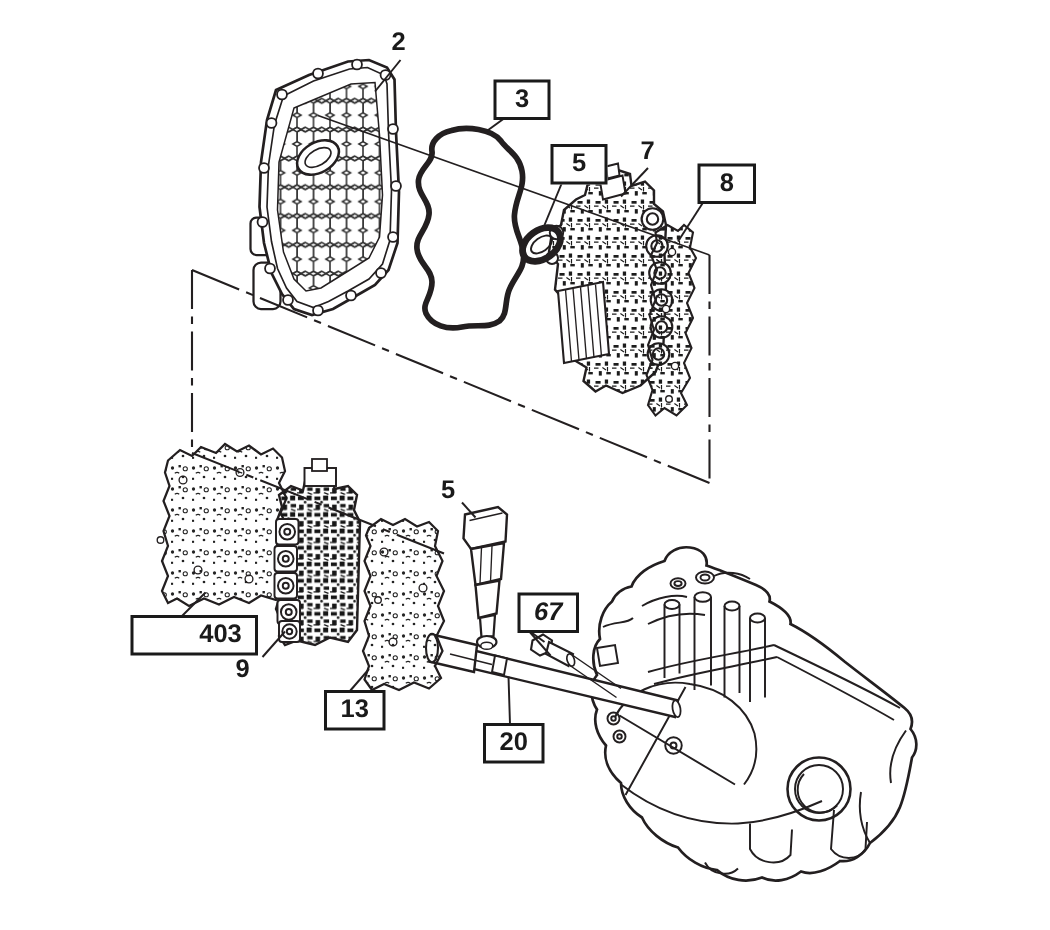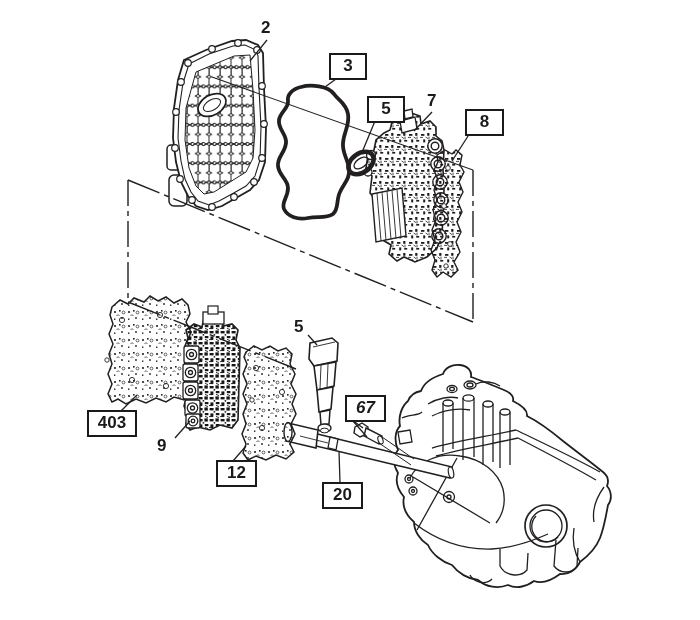--- a/index.html
+++ b/index.html
@@ -291,17 +291,17 @@
 </svg>
 
 <div class="callout" style="left:261px;top:18px;">2</div>
 <div class="callout boxed" style="left:329px;top:53px;width:34px;">3</div>
 <div class="callout boxed" style="left:367px;top:96px;width:34px;">5</div>
 <div class="callout" style="left:427px;top:91px;">7</div>
 <div class="callout boxed" style="left:465px;top:109px;width:35px;">8</div>
 <div class="callout" style="left:294px;top:317px;">5</div>
 <div class="callout boxed" style="left:345px;top:395px;width:37px;font-style:italic;">67</div>
 <div class="callout boxed" style="left:322px;top:482px;width:37px;">20</div>
-<div class="callout boxed" style="left:87px;top:410px;width:46px;">403</div>
+<div class="callout boxed" style="left:87px;top:410px;width:46px;padding-left:35px;">403</div>
 <div class="callout" style="left:157px;top:436px;">9</div>
-<div class="callout boxed" style="left:216px;top:460px;width:37px;">12</div>
+<div class="callout boxed" style="left:216px;top:460px;width:37px;">13</div>
 
 </div>
 
 </body></html>

